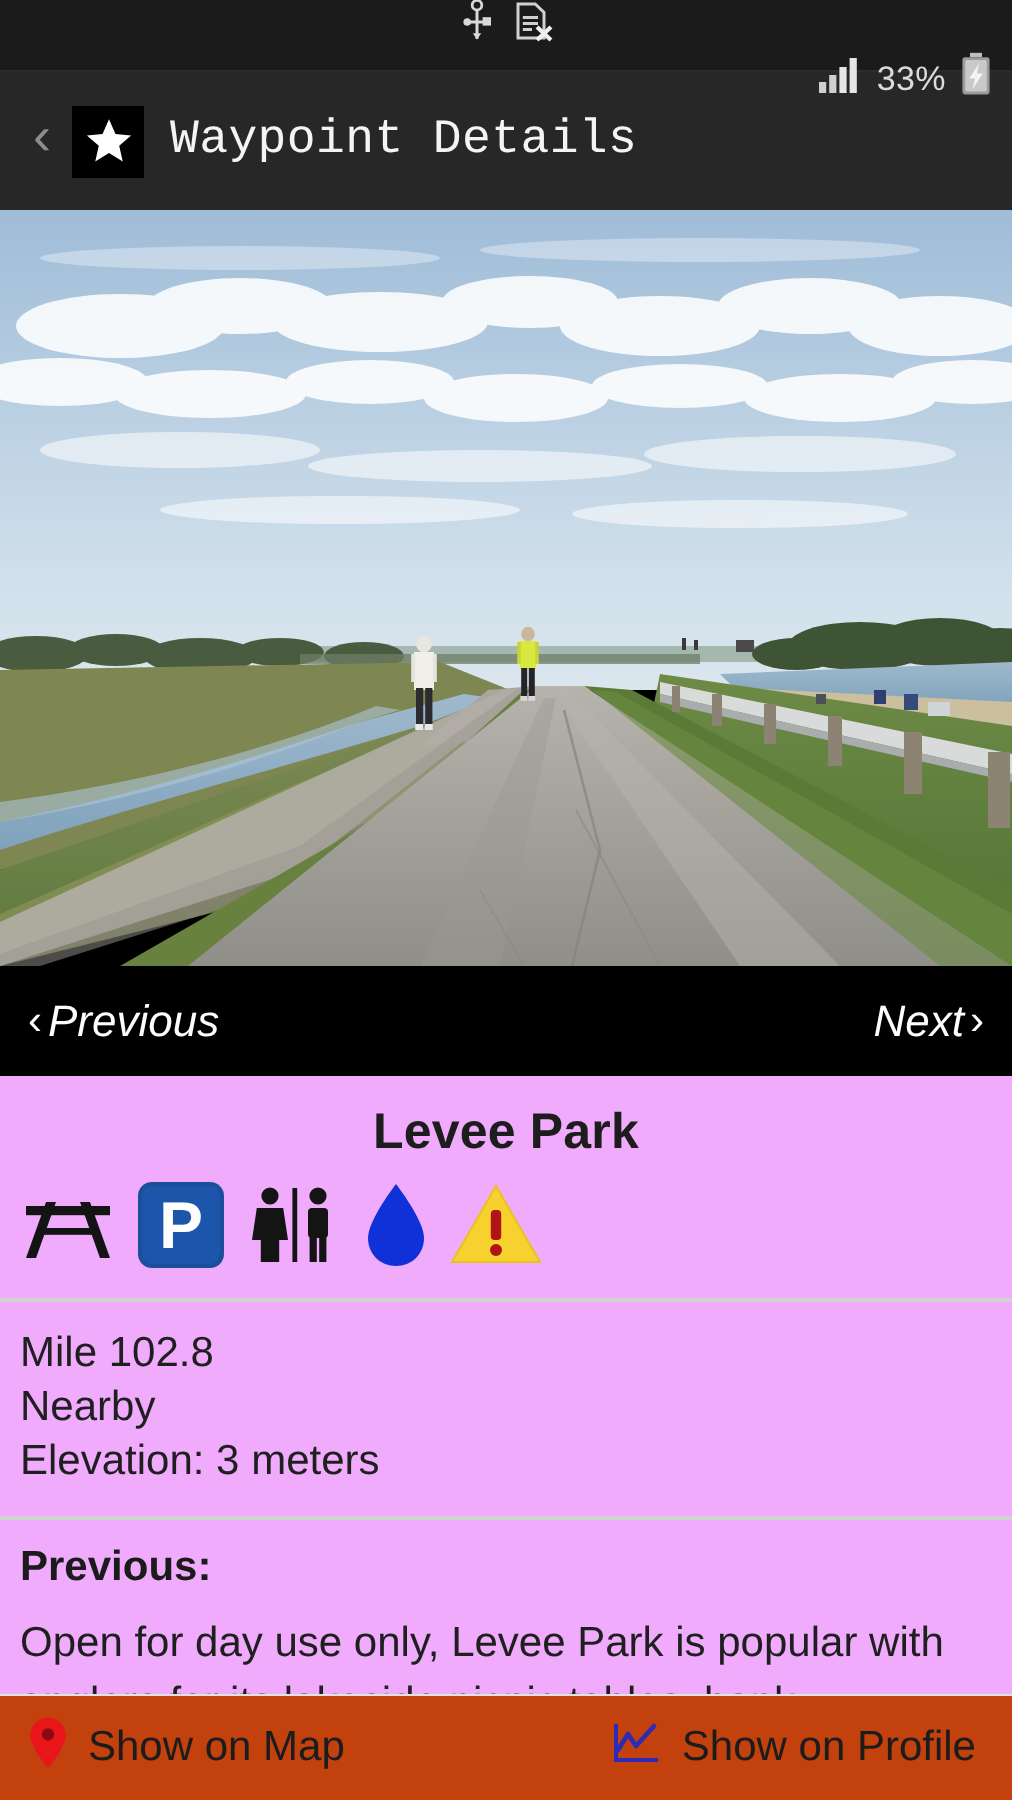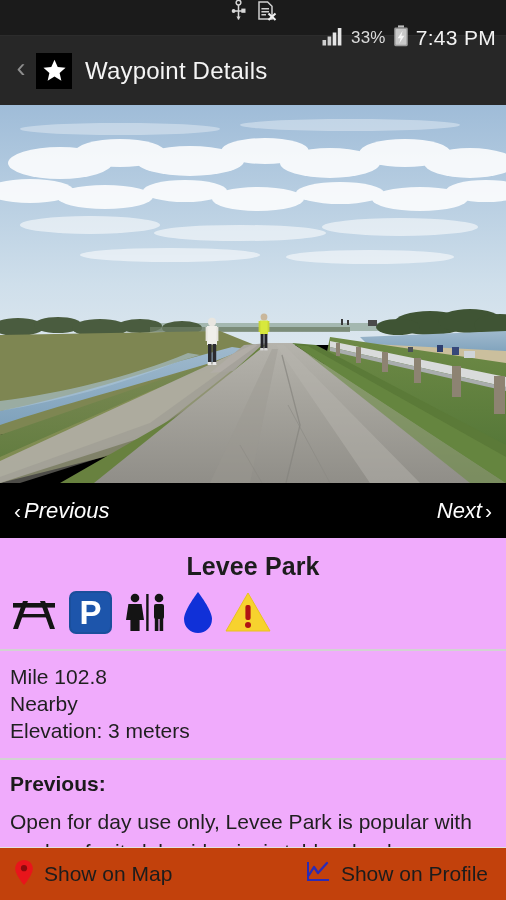--- a/index.html
+++ b/index.html
@@ -32,21 +32,21 @@
   .back-chevron {
     width: 26px; text-align: center; color: #8d8d8d;
     font-size: 27px; line-height: 1; font-weight: 300;
     padding-bottom: 4px;
   }
   .star-box {
     width: 36px; height: 36px; background: #000;
     display: flex; align-items: center; justify-content: center;
     margin-left: 2px; margin-right: 13px;
   }
-  .title-text { color: #f4f4f4; font-size: 24px; font-weight: 400; letter-spacing: 0.2px; }
+  .title-text { color: #f4f4f4; font-size: 24px; font-weight: 400; letter-spacing: 0.2px; font-family: Liberation Mono, monospace; }
 
   
   .photo-wrap { position: relative; width: 506px; height: 378px; background: #000; overflow: hidden; }
   .photo { position: absolute; inset: 0; }
 
   
   .navbar {
     height: 55px; background: #000;
     display: flex; align-items: center; justify-content: space-between;
     padding: 0 14px; color: #fff;
@@ -122,21 +122,20 @@
       </span>
       <span class="sb-pct">33%</span>
       <span>
         <svg width="16" height="22" viewBox="0 0 16 22">
           <rect x="5" y="0.4" width="6" height="2.2" fill="#bdbdbd"></rect>
           <rect x="1.2" y="2.6" width="13.6" height="18.6" rx="1.4" fill="#9a9a9a"></rect>
           <rect x="2.6" y="4" width="10.8" height="15.8" rx="0.8" fill="#c9c9c9"></rect>
           <polygon points="9.6,5.8 4.6,13.2 7.6,13.2 6.2,18.6 11.4,10.8 8.4,10.8" fill="#f5f5f5"></polygon>
         </svg>
       </span>
-      <span class="sb-time">7:43 PM</span>
     </div>
   </div>
 
   <div class="titlebar">
     <div class="back-chevron">‹</div>
     <div class="star-box">
       <svg width="25" height="25" viewBox="0 0 24 24">
         <polygon points="12,1.6 15.1,8.6 22.6,9.3 16.9,14.3 18.6,21.8 12,17.8 5.4,21.8 7.1,14.3 1.4,9.3 8.9,8.6" fill="#ffffff"></polygon>
       </svg>
     </div>

